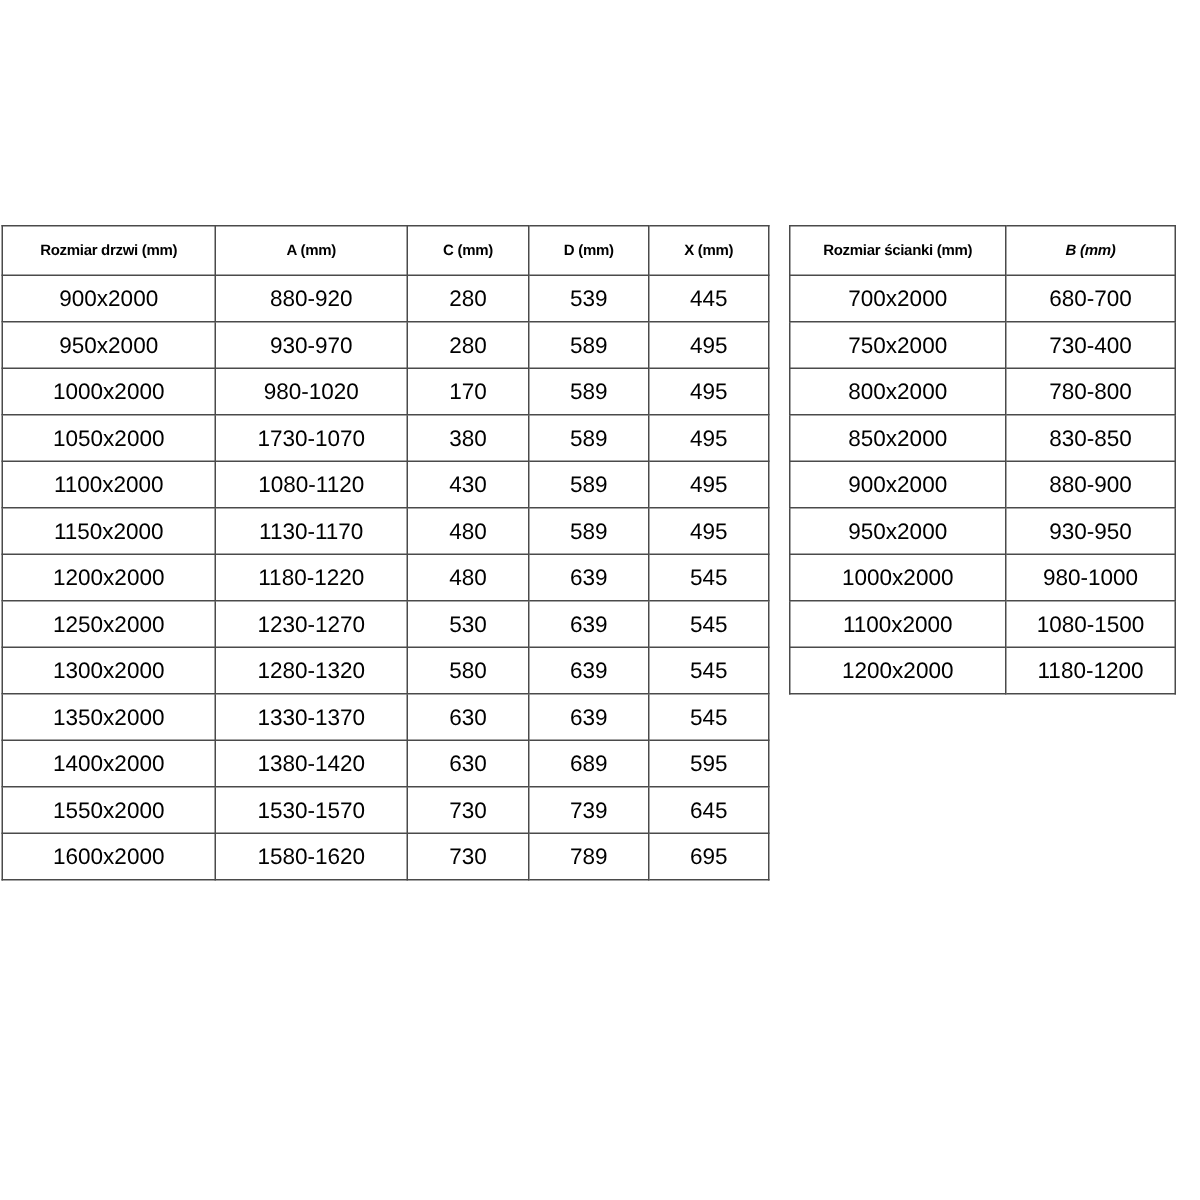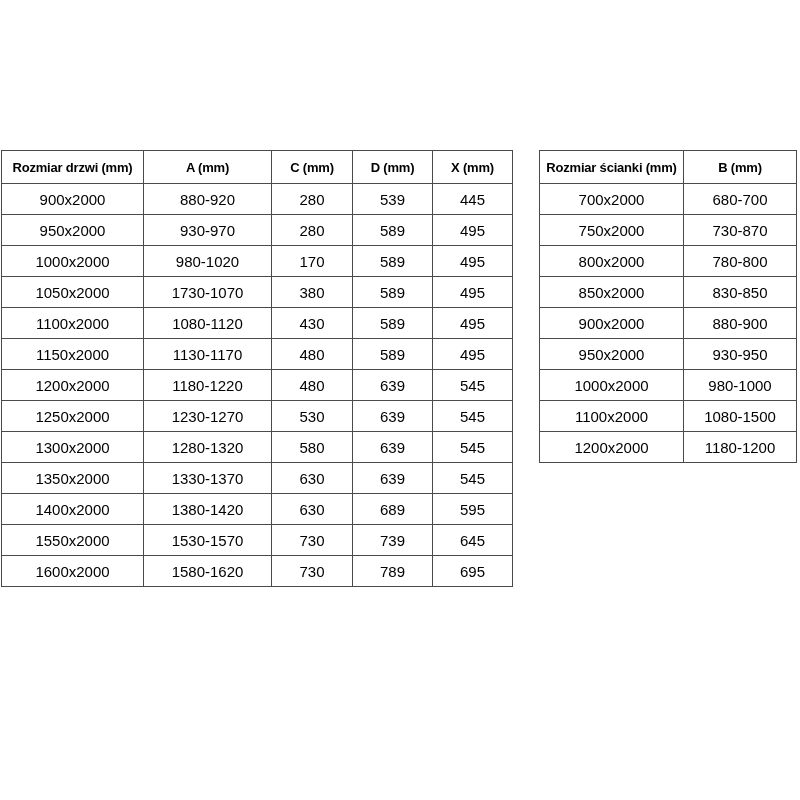--- a/index.html
+++ b/index.html
@@ -24,21 +24,21 @@
   }
   .spec-table th, .spec-table td {
     border: 1px solid #4a4a4a;
     text-align: center;
     vertical-align: middle;
     padding: 0 2px;
     white-space: nowrap;
     overflow: hidden;
   }
   .spec-table th {
-    font-size: 13px;
+    font-size: 10px;
     font-weight: bold;
     letter-spacing: -0.2px;
     height: 32px;
   }
   .spec-table td {
     font-size: 15px;
     font-weight: normal;
     height: 30px;
   }
   
@@ -47,26 +47,26 @@
     top: 150px;
     width: 486px;
   }
   .door-table th:nth-child(1) { width: 137px; }
   .door-table th:nth-child(2) { width: 123px; }
   .door-table th:nth-child(3) { width: 76px; }
   .door-table th:nth-child(4) { width: 75px; }
   .door-table th:nth-child(5) { width: 75px; margin-left: 44px; }
   
   .wall-table {
-    left: 539px;
+    left: 526px;
     top: 150px;
     width: 247px;
   }
   .wall-table th:nth-child(1) { width: 139px; }
-  .wall-table th:nth-child(2) { width: 108px; }
+  .wall-table th:nth-child(2) { width: 108px; font-style: italic; }
 </style>
 </head>
 <body>
 
 <div class="canvas">
 
   <table class="spec-table door-table">
     <thead>
       <tr>
           <th>Rozmiar drzwi (mm)</th>
@@ -178,21 +178,21 @@
           <th>B (mm)</th>
         </tr>
     </thead>
     <tbody>
         <tr>
           <td>700x2000</td>
           <td>680-700</td>
         </tr>
         <tr>
           <td>750x2000</td>
-          <td>730-870</td>
+          <td>730-400</td>
         </tr>
         <tr>
           <td>800x2000</td>
           <td>780-800</td>
         </tr>
         <tr>
           <td>850x2000</td>
           <td>830-850</td>
         </tr>
         <tr>

